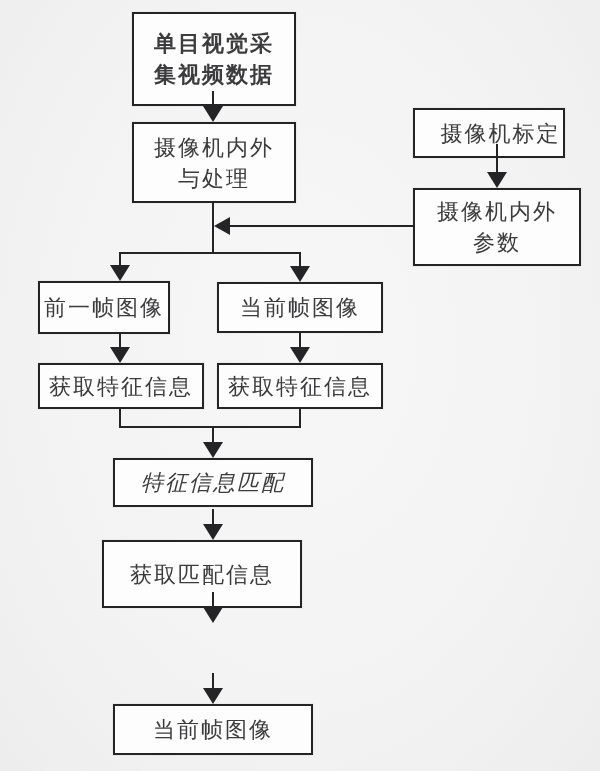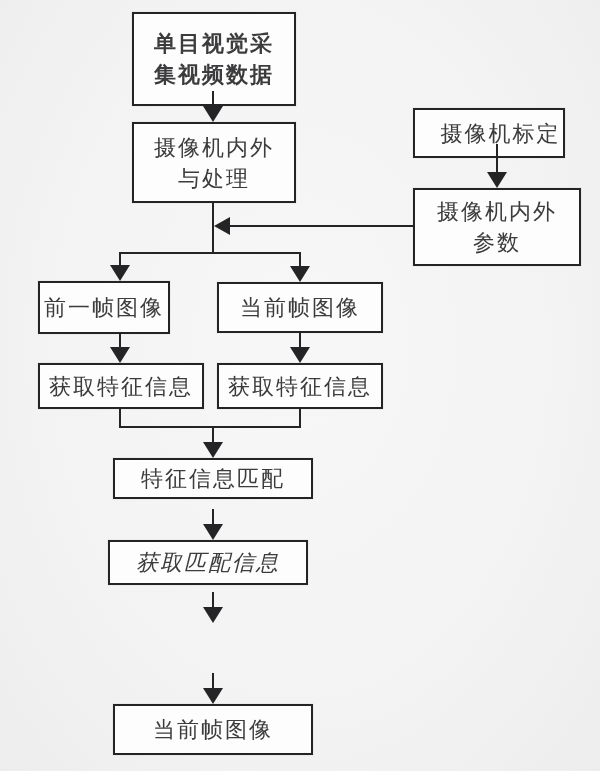--- a/index.html
+++ b/index.html
@@ -62,22 +62,22 @@
 集视频数据</div>
   <div class="node" style="left:132px; top:122px; width:164px; height:81px;">摄像机内外
 与处理</div>
   <div class="node" style="left:413px; top:108px;  width:152px; height:50px;padding-left:23px;">摄像机标定</div>
   <div class="node" style="left:413px; top:188px; width:168px; height:78px;">摄像机内外
 参数</div>
   <div class="node" style="left:38px;  top:281px; width:132px; height:53px;">前一帧图像</div>
   <div class="node" style="left:217px; top:282px; width:166px; height:51px;">当前帧图像</div>
   <div class="node" style="left:38px;  top:363px; width:166px; height:46px;">获取特征信息</div>
   <div class="node" style="left:217px; top:363px; width:166px; height:46px;">获取特征信息</div>
-  <div class="node" style="left:113px; top:458px; width:200px; height:41px;">特征信息匹配</div>
-  <div class="node" style="left:108px; top:540px; width:200px; height:45px;font-style:italic;">获取匹配信息</div>
+  <div class="node" style="left:113px; top:458px; width:200px; height:49px;font-style:italic;">特征信息匹配</div>
+  <div class="node" style="left:102px; top:540px; width:200px; height:68px;">获取匹配信息</div>
   <div class="node" style="left:113px; top:704px; width:200px; height:51px;">当前帧图像</div>
 
   <div class="vline" style="left:212px; top:91px;  width:2px; height:17px;"></div>
   <div class="arrow-down" style="left:203px; top:106px;"></div>
 
   <div class="vline" style="left:496px; top:144px; width:2px; height:29px;"></div>
   <div class="arrow-down" style="left:487px; top:172px;"></div>
 
   <div class="vline" style="left:212px; top:203px; width:2px; height:51px;"></div>
 

